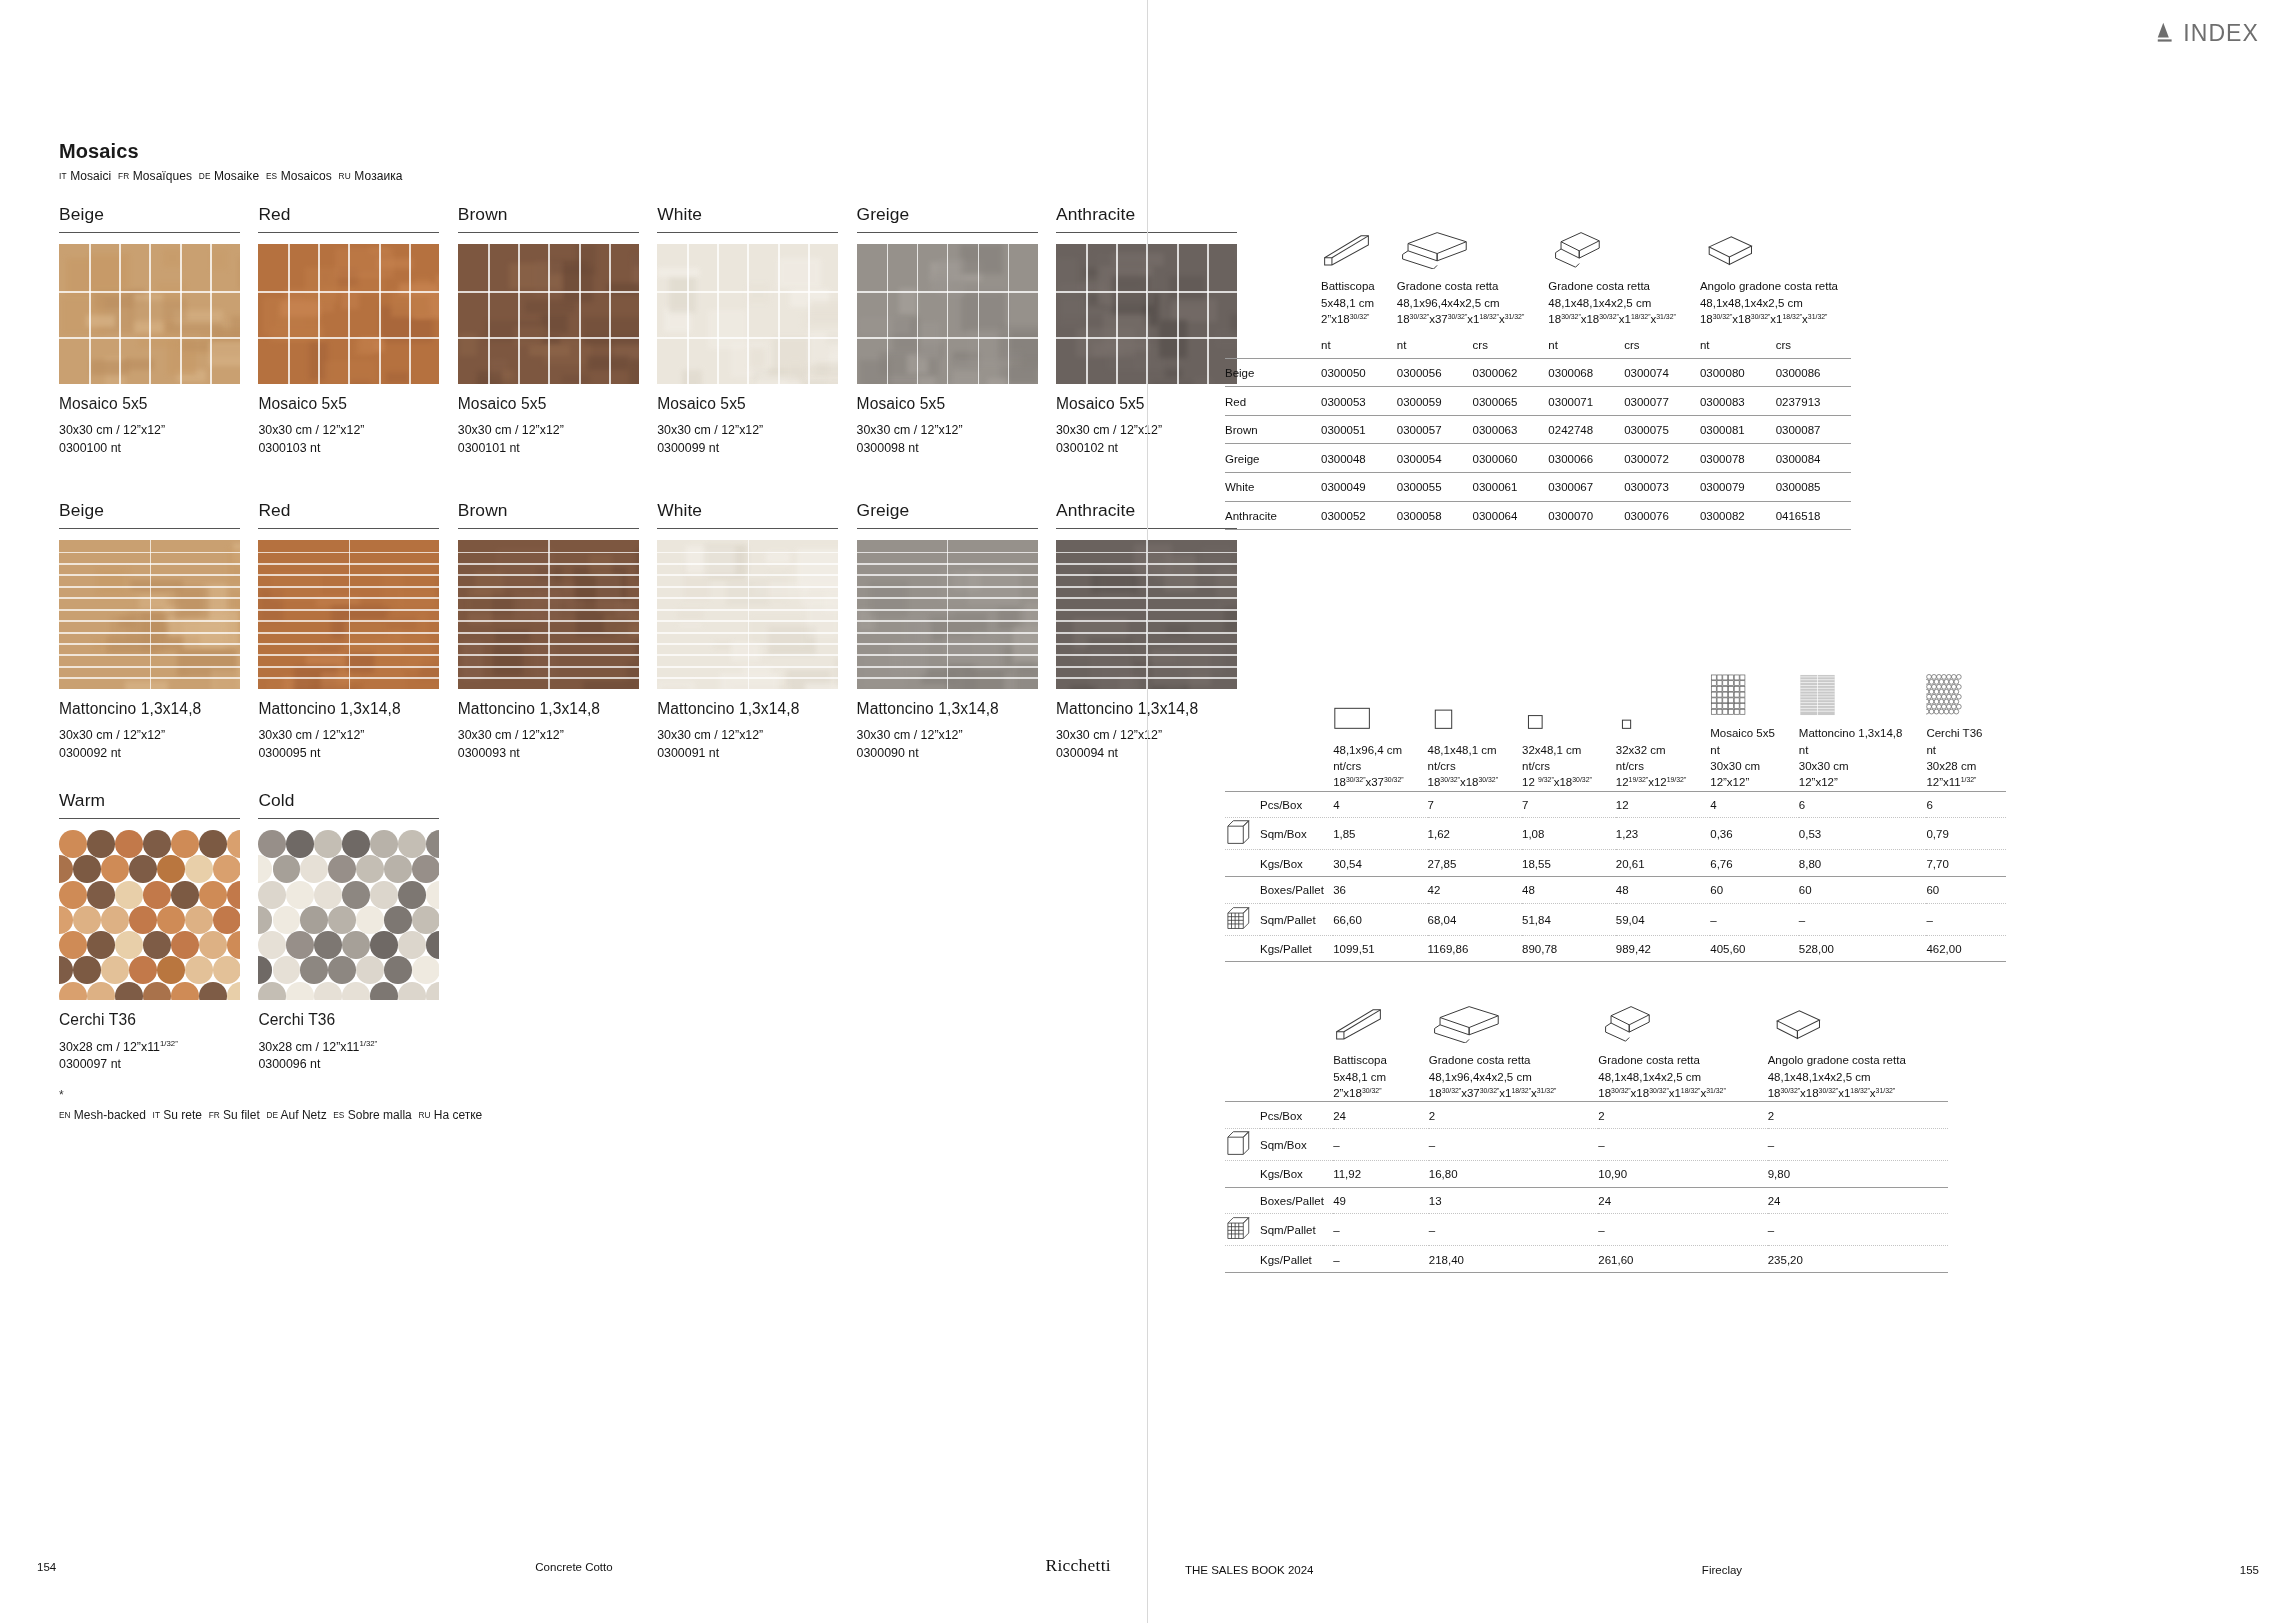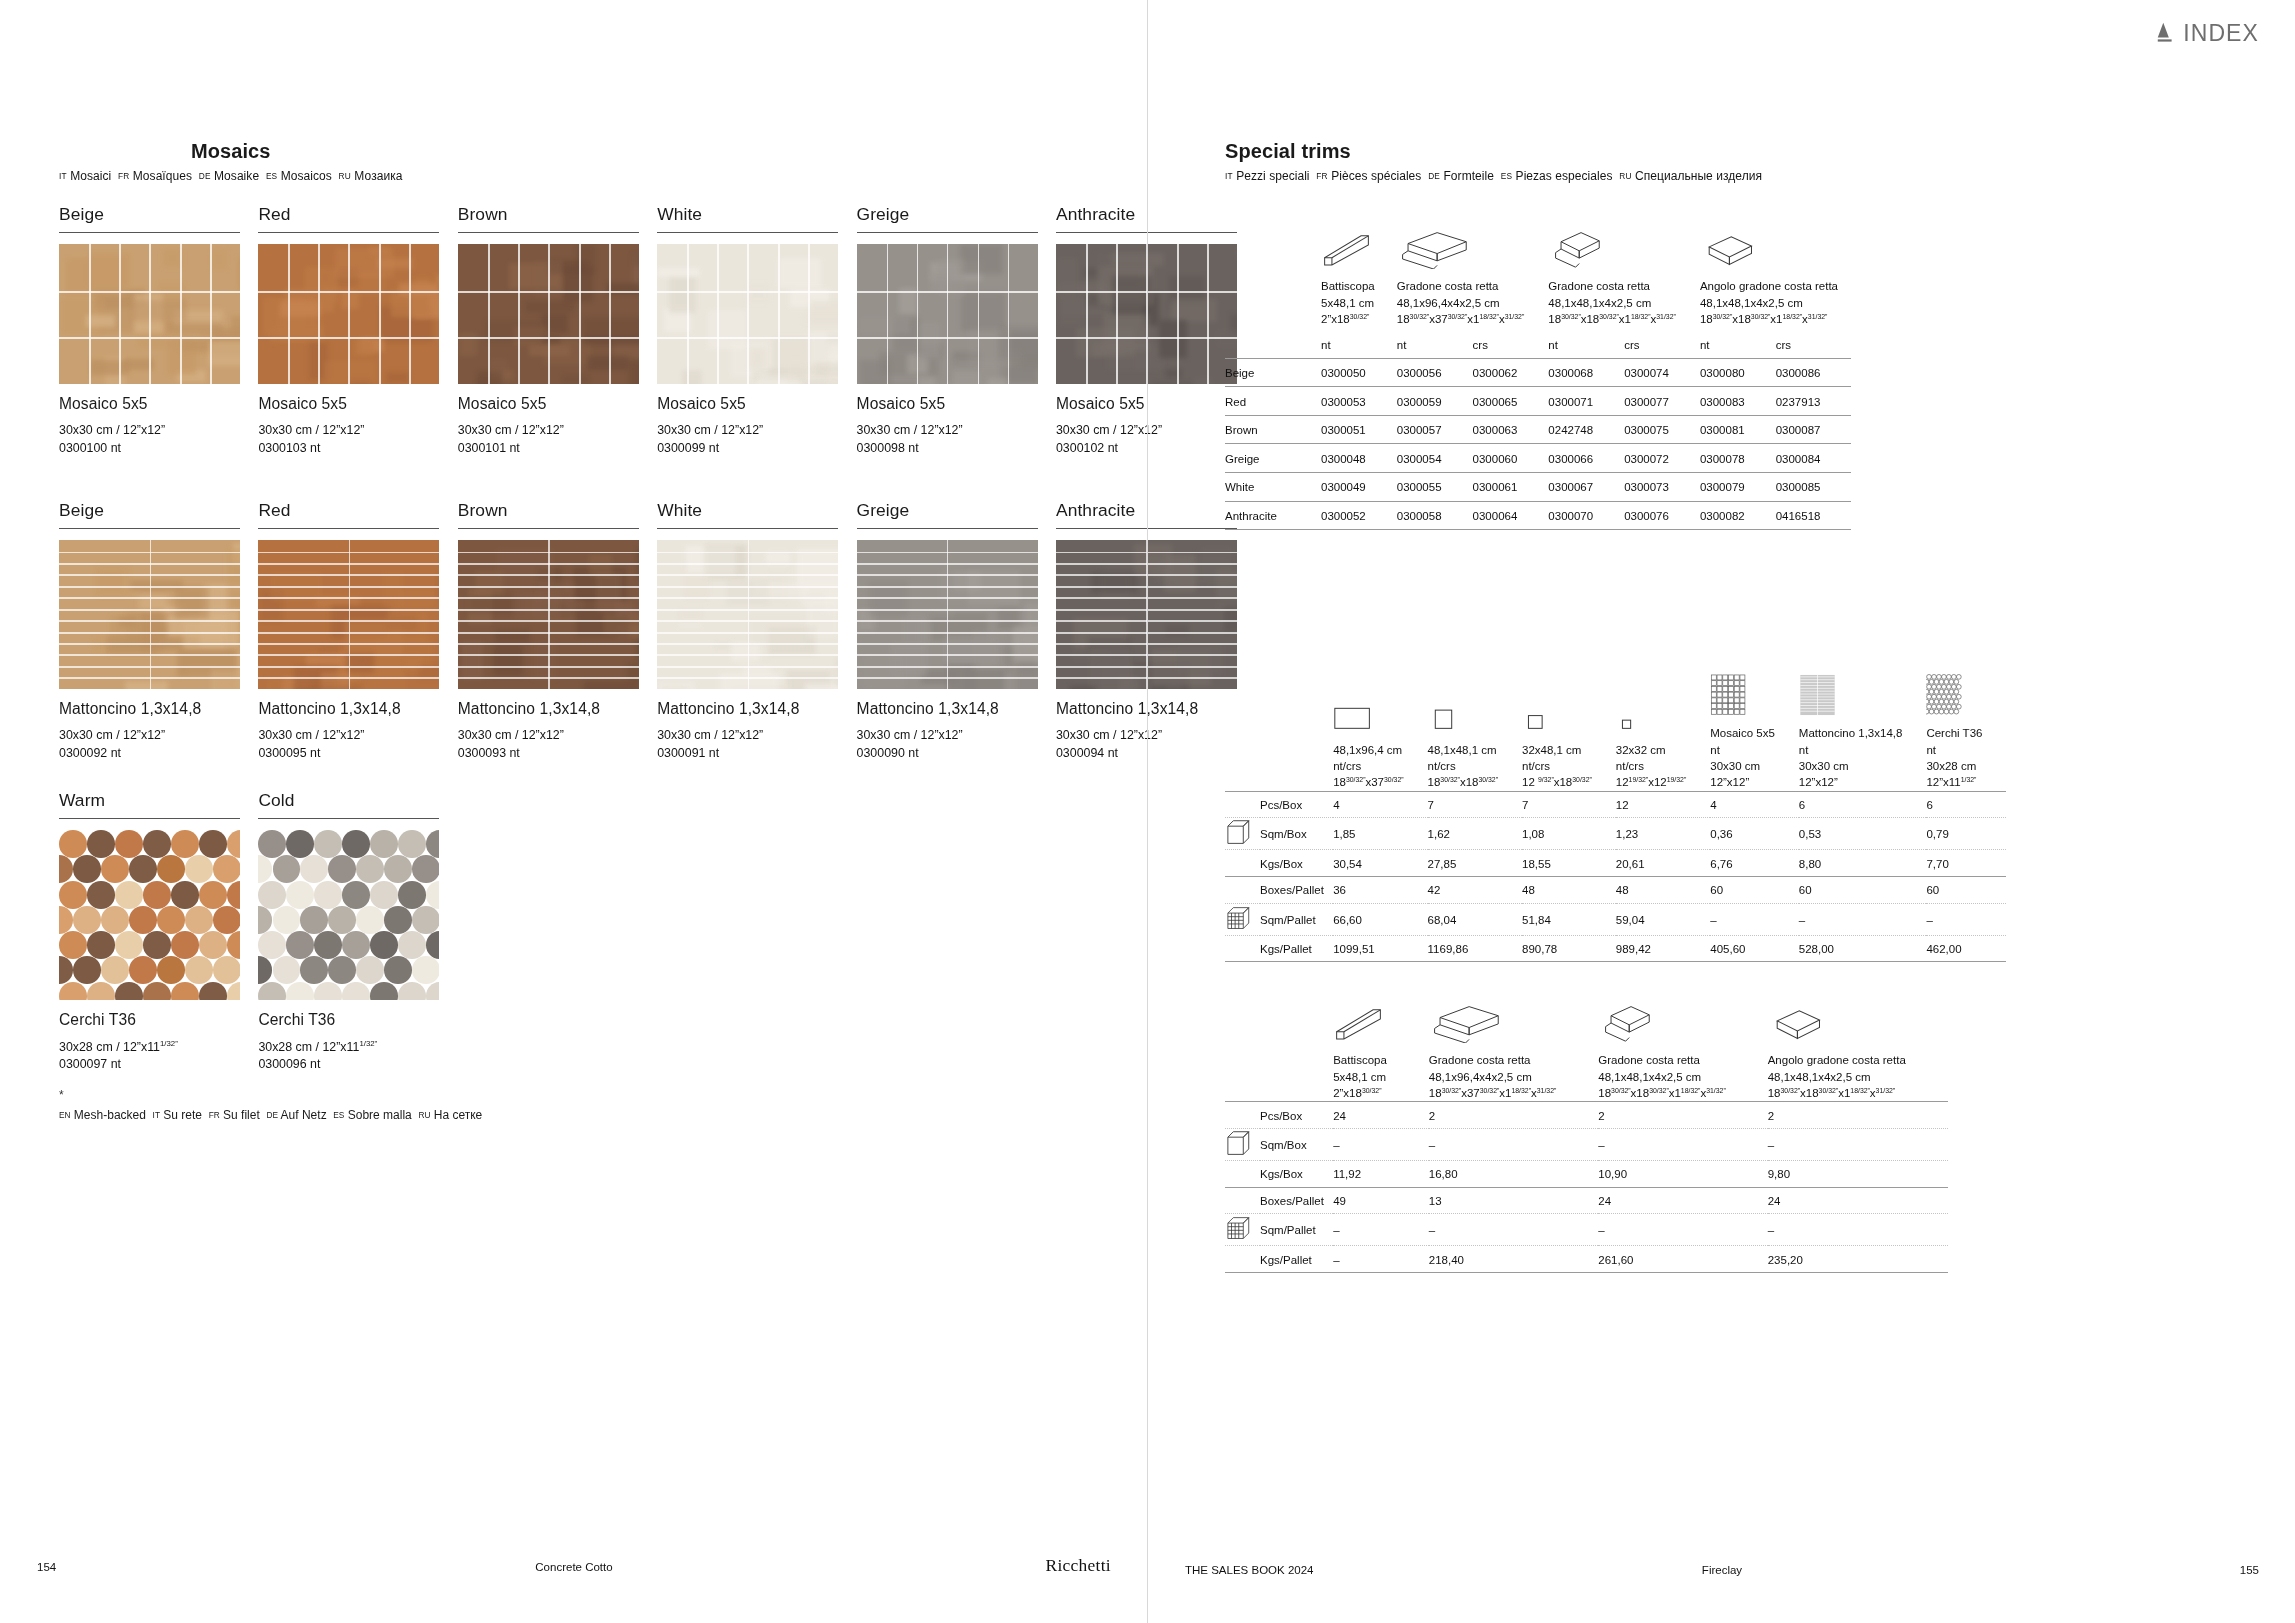--- a/index.html
+++ b/index.html
@@ -99,21 +99,21 @@
   .footer .f-right { width: 230px; text-align: right; }
   .brand-ricchetti { font-family: "Liberation Serif", serif; font-size: 17.4px; letter-spacing: 0.3px; margin-top: 28px; }
 </style>
 </head>
 <body>
 
 <div class="spread">
 
   <div class="page page-left">
 
-    <div style="position:absolute;left:59px;top:140px;text-align:center;">
+    <div style="position:absolute;left:59px;top:140px;">
       <div class="sec-title">Mosaics</div>
       <div class="sec-sub" id="mosaics-sub"><span class="lang">IT</span> Mosaici &nbsp;<span class="lang">FR</span> Mosaïques &nbsp;<span class="lang">DE</span> Mosaike &nbsp;<span class="lang">ES</span> Mosaicos &nbsp;<span class="lang">RU</span> Мозаика</div>
     </div>
 
     <div class="swatch-row" id="row-mosaico" style="left:59px;top:204px;">
         <div class="sw-col">
           <div class="sw-name">Beige</div>
           <div class="sw-rule"></div>
           <div class="sw-img">
             <div style="position:absolute;inset:0;background:#c9a071"></div>
@@ -819,24 +819,20 @@
   <div class="page page-right">
 
     <div class="index-logo">
       <svg class="mark" viewBox="0 0 26 26">
         <path d="M9 3 L15 19 L3 19 Z" fill="#6e6e6e"></path>
         <rect x="3" y="21" width="15" height="2.4" fill="#6e6e6e"></rect>
       </svg>
       <div class="word">INDEX</div>
     </div>
 
-    <div style="position:absolute;left:77px;top:140px;">
-      <div class="sec-title">Special trims</div>
-      <div class="sec-sub" id="trims-sub"><span class="lang">IT</span> Pezzi speciali &nbsp;<span class="lang">FR</span> Pièces spéciales &nbsp;<span class="lang">DE</span> Formteile &nbsp;<span class="lang">ES</span> Piezas especiales &nbsp;<span class="lang">RU</span> Специальные изделия</div>
-    </div>
 
     <div class="tbl" id="trims-table" style="left:77px;top:220px;">
         <table>
           <tbody>
             <tr>
               <td style="width:96px"></td>
               <td colspan="1" style="padding-bottom:3.7px">
                 <div class="hdr-icon">
                   <span><svg width="51" height="39" viewBox="0 0 56 42">
                       <g fill="none" stroke="#3a3a3a" stroke-width="1.1">

